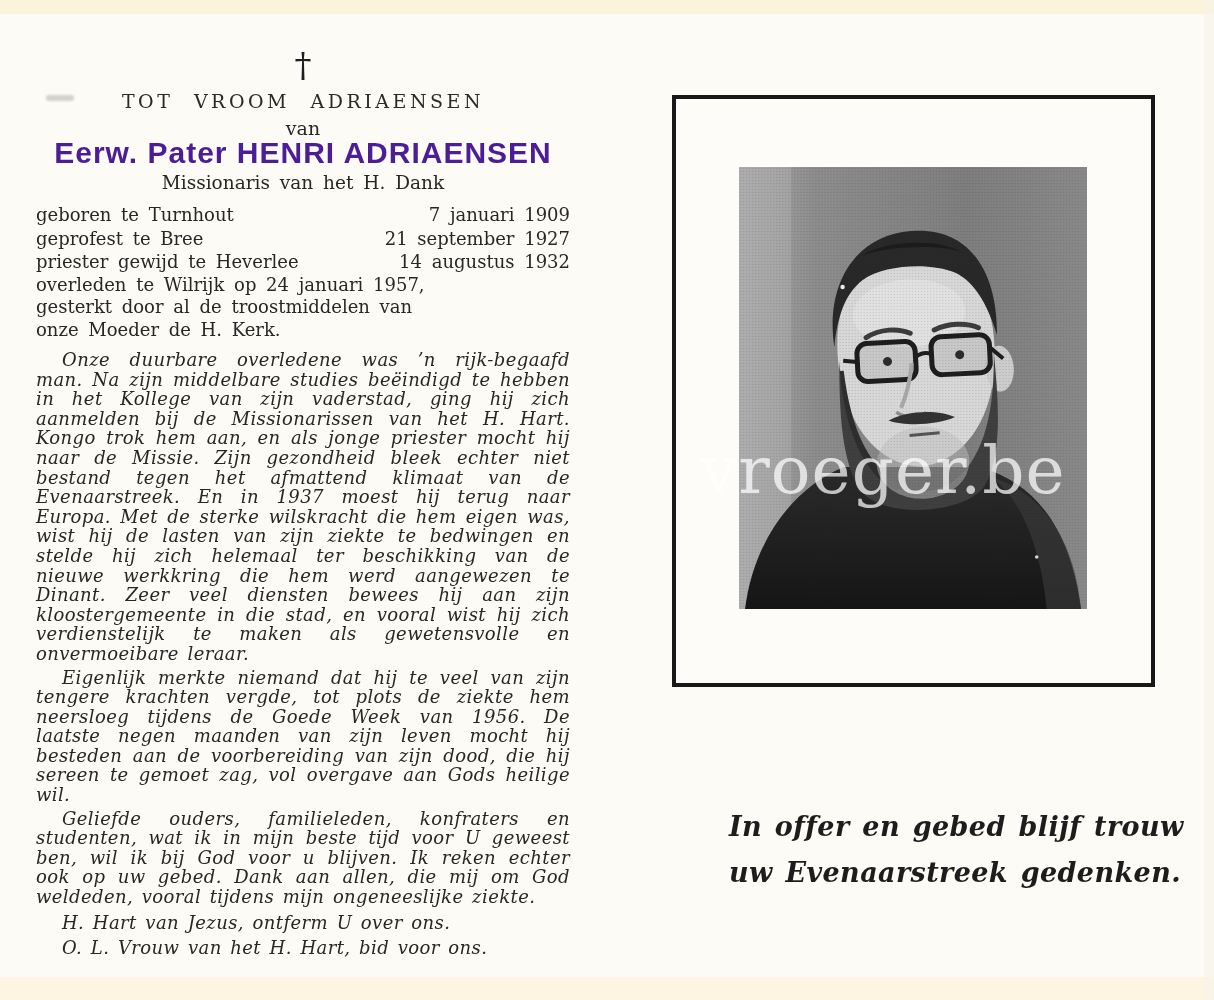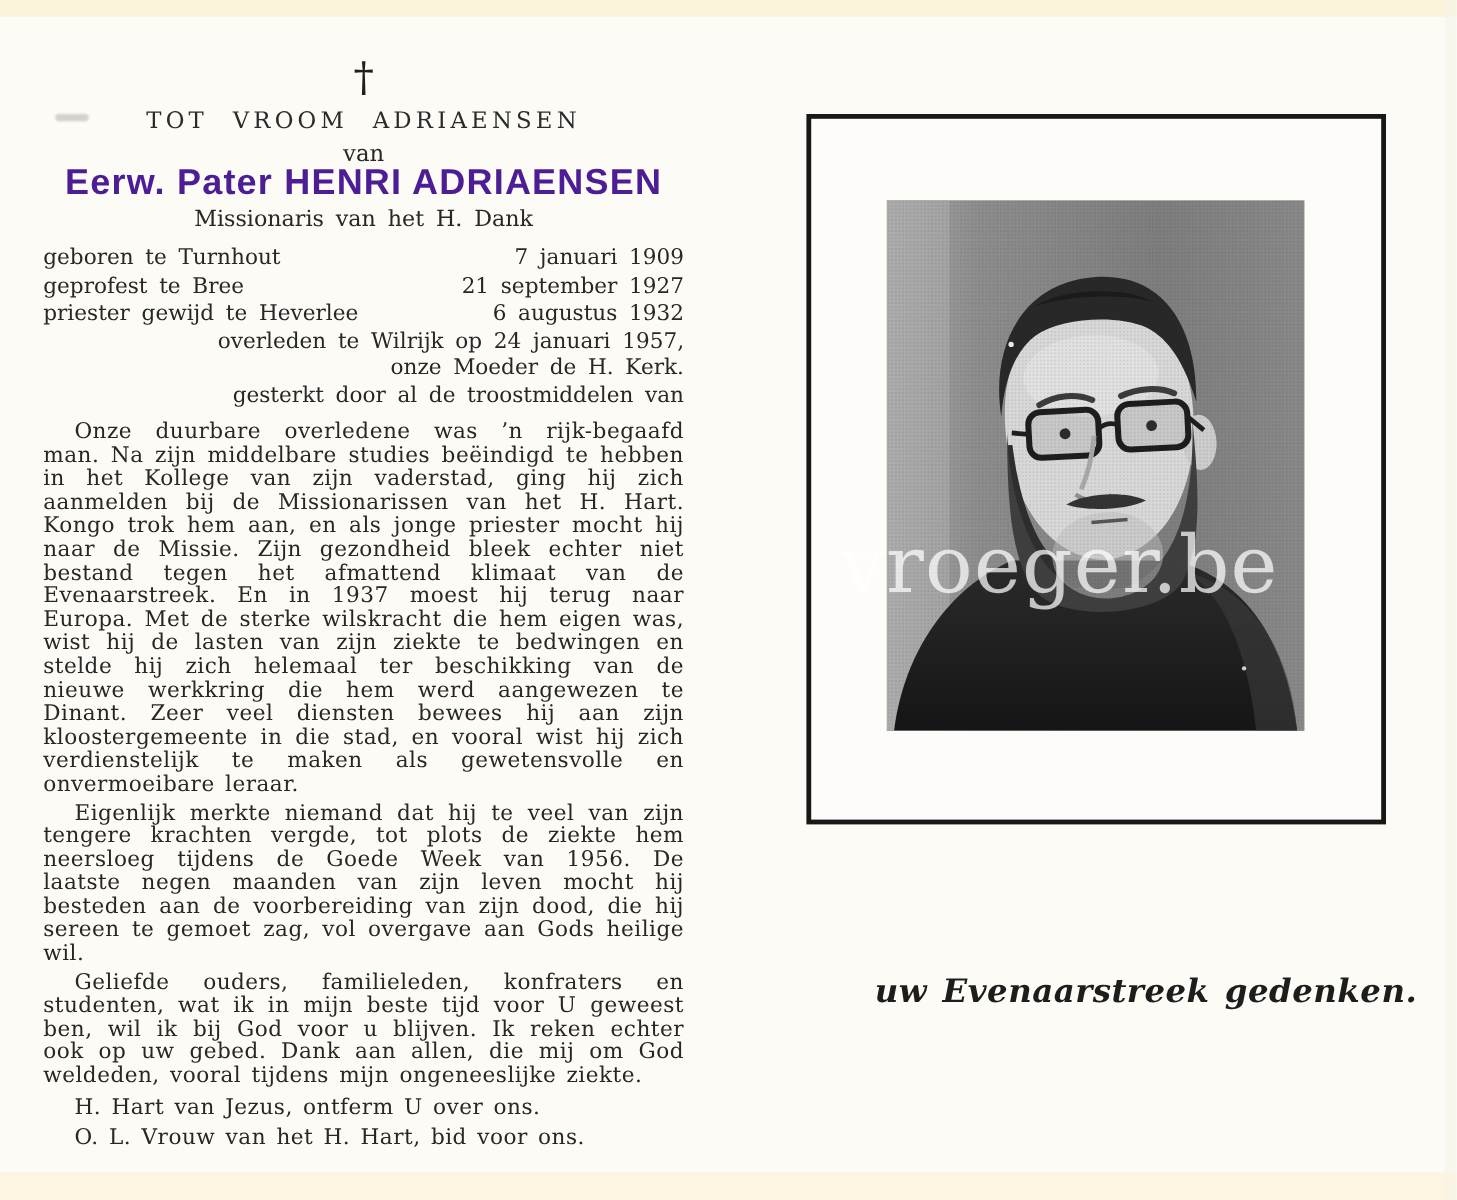--- a/index.html
+++ b/index.html
@@ -18,24 +18,24 @@
   .left-page{position:absolute;left:36px;top:36px;width:534px;}
   .cross{ text-align:center;font-size:34px;line-height:34px;margin-top:12px;color:#1e1e1e;}
   .title{ text-align:center;font-size:19px;line-height:21px;margin-top:9px;
           letter-spacing:3.5px;word-spacing:11px;color:#2a2a2a;}
   .van{   text-align:center;font-size:19px;line-height:18px;margin-top:7px;}
   .name{  text-align:center;font-size:30px;line-height:32px;margin-top:0;
           font-family:"Liberation Sans", sans-serif;font-weight:bold;letter-spacing:1px;color:#4c1d95;}
   .subtitle{text-align:center;font-size:18.5px;line-height:21px;margin-top:3px;word-spacing:4px;}
   .facts{margin-top:10px;font-size:18px;}
   .fact-row{display:flex;justify-content:space-between;line-height:23.5px;word-spacing:4px;}
-  .death{text-align:right;font-size:18px;line-height:22.5px;word-spacing:4px;}
+  .death{text-align:left;font-size:18px;line-height:22.5px;word-spacing:4px;}
   .body-text{margin-top:9px;font-size:18px;line-height:19.6px;text-align:justify;
              letter-spacing:.4px;word-spacing:2.5px;}
-  .body-text p{margin:0 0 4px 0;text-indent:26px;}
+  .body-text p{margin:0 0 4px 0;text-indent:26px;font-style:italic;}
   .body-text p.prayer{text-align:left;line-height:23px;margin-bottom:2px;}
 
   
   .frame{position:absolute;left:672px;top:95px;width:483px;height:592px;
          border:4px solid #181818;box-sizing:border-box;background:#fdfcf8;}
   .photo{position:absolute;left:63px;top:68px;width:348px;height:442px;background:#848484;overflow:hidden;}
   .photo svg{display:block;width:100%;height:100%;}
   .watermark{position:absolute;left:700px;top:436px;z-index:5;
              font-family:"DejaVu Serif", serif;font-size:66px;line-height:70px;
              color:rgba(255,255,255,0.72);letter-spacing:1px;pointer-events:none;}
@@ -64,28 +64,28 @@
       <div class="fact-row">
         <span>geboren te Turnhout</span>
         <span>7 januari 1909</span>
       </div>
       <div class="fact-row">
         <span>geprofest te Bree</span>
         <span>21 september 1927</span>
       </div>
       <div class="fact-row">
         <span>priester gewijd te Heverlee</span>
-        <span>6 augustus 1932</span>
+        <span>14 augustus 1932</span>
       </div>
     </div>
 
     <div class="death">
       <div>overleden te Wilrijk op 24 januari 1957,</div>
+      <div>gesterkt door al de troostmiddelen van</div>
       <div>onze Moeder de H. Kerk.</div>
-      <div>gesterkt door al de troostmiddelen van</div>
     </div>
 
     <div class="body-text">
       <p>Onze duurbare overledene was ’n rijk-begaafd man. Na zijn middelbare studies beëindigd te hebben in het Kollege van zijn vaderstad, ging hij zich aanmelden bij de Missionarissen van het H. Hart. Kongo trok hem aan, en als jonge priester mocht hij naar de Missie. Zijn gezondheid bleek echter niet bestand tegen het afmattend klimaat van de Evenaarstreek. En in 1937 moest hij terug naar Europa. Met de sterke wilskracht die hem eigen was, wist hij de lasten van zijn ziekte te bedwingen en stelde hij zich helemaal ter beschikking van de nieuwe werkkring die hem werd aangewezen te Dinant. Zeer veel diensten bewees hij aan zijn kloostergemeente in die stad, en vooral wist hij zich verdienstelijk te maken als gewetensvolle en onvermoeibare leraar.</p>
       <p>Eigenlijk merkte niemand dat hij te veel van zijn tengere krachten vergde, tot plots de ziekte hem neersloeg tijdens de Goede Week van 1956. De laatste negen maanden van zijn leven mocht hij besteden aan de voorbereiding van zijn dood, die hij sereen te gemoet zag, vol overgave aan Gods heilige wil.</p>
       <p>Geliefde ouders, familieleden, konfraters en studenten, wat ik in mijn beste tijd voor U geweest ben, wil ik bij God voor u blijven. Ik reken echter ook op uw gebed. Dank aan allen, die mij om God weldeden, vooral tijdens mijn ongeneeslijke ziekte.</p>
       <p class="prayer">H. Hart van Jezus, ontferm U over ons.</p>
       <p class="prayer">O. L. Vrouw van het H. Hart, bid voor ons.</p>
     </div>
   </div>
@@ -142,16 +142,17 @@
         <rect width="346" height="442" fill="url(#ht)"></rect>
         <circle cx="103" cy="120" r="2.2" fill="#ffffff" opacity="0.9"></circle>
         <circle cx="296" cy="390" r="1.8" fill="#ffffff" opacity="0.8"></circle>
       </svg>
     </div>
   </div>
 
   <div class="watermark">vroeger.be</div>
 
   <div class="quote">
+    <div>In offer en gebed blijf trouw</div>
     <div>uw Evenaarstreek gedenken.</div>
   </div>
 
 </div>
 
 </body></html>

